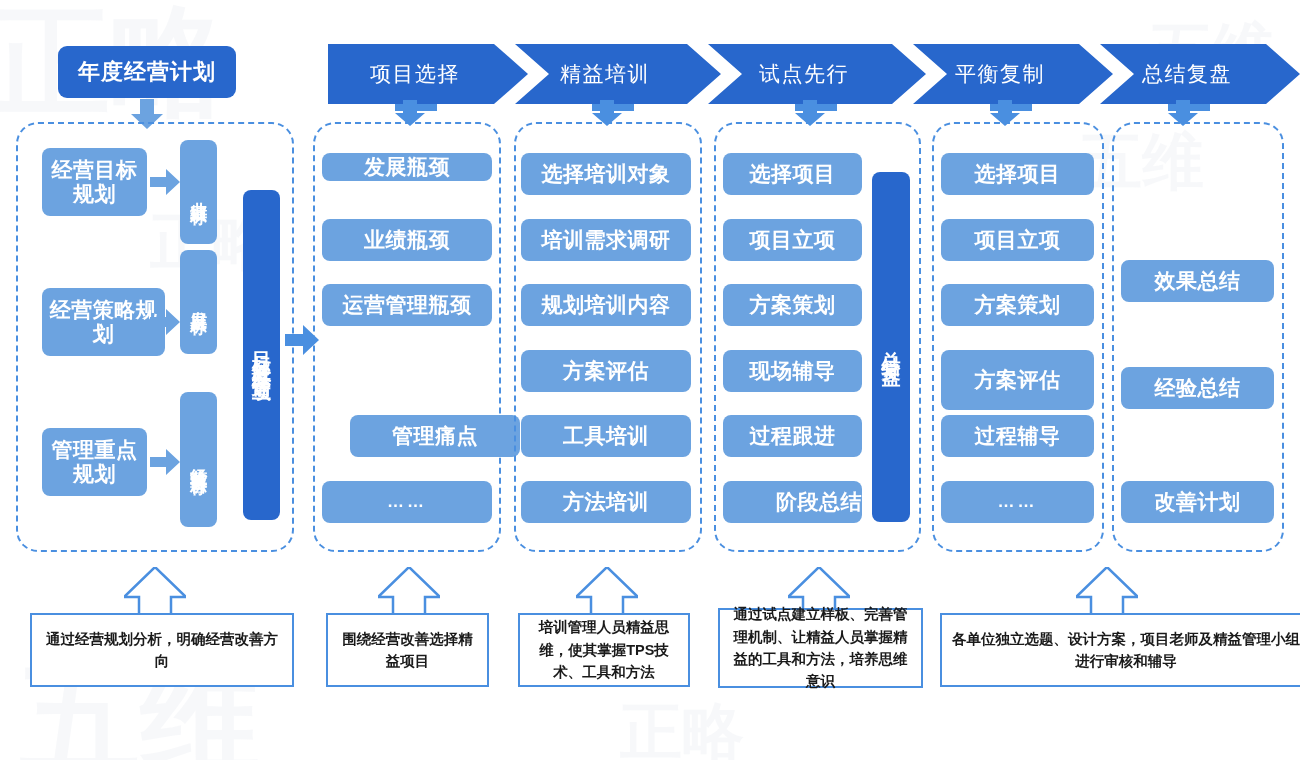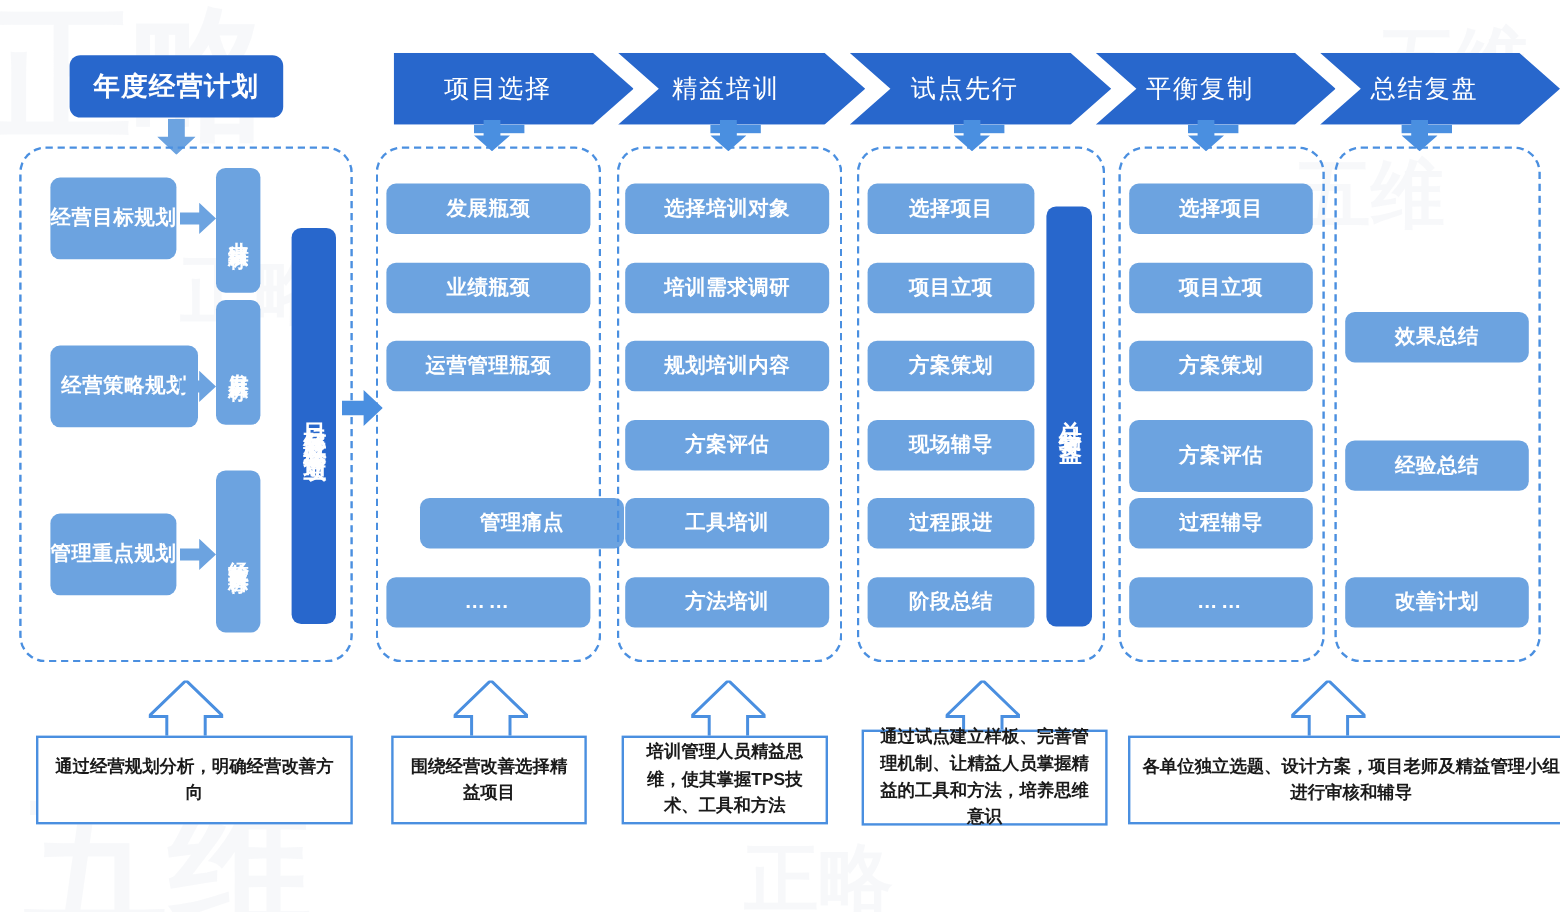--- a/index.html
+++ b/index.html
@@ -54,21 +54,21 @@
     position: absolute; width: 30px; height: 26px; top: 100px;
   }
 
   
   .pill {
     position: absolute; background: #6ca3e0; border-radius: 8px;
     display: flex; align-items: center; justify-content: center;
     color: #fff; font-weight: 700; letter-spacing: .5px;
     text-align: center; line-height: 1.15;
   }
-  .pill.h { font-size: 17px; }
+  .pill.h { font-size: 21px; }
   .pill.dots { font-size: 17px; letter-spacing: 3px; }
 
   
   .pill.vert {
     writing-mode: vertical-rl; text-orientation: upright;
     letter-spacing: 2px; font-size: 17px;
   }
   
   .bar-vert {
     position: absolute; background: #2867cc; border-radius: 8px;
@@ -174,21 +174,21 @@
 
   <svg class="conn-arrow" style="left:285px; top:325px;" viewBox="0 0 34 30">
     <polygon points="0,9 18,9 18,0 34,15 18,30 18,21 0,21" fill="#4a8fe0"></polygon>
   </svg>
 
   <svg class="col-down" style="left:395px;" viewBox="0 0 30 26">
     <polygon points="8,0 22,0 22,13 30,13 15,26 0,13 8,13" fill="#4a8fe0"></polygon>
   </svg>
   <div class="col-box" style="left:313px; width:188px; height:430px;"></div>
 
-  <div class="pill h" style="left:322px; top:153px; width:170px; height:42px;text-align:right;">
+  <div class="pill h" style="left:322px; top:153px; width:170px; height:28px;text-align:right;">
     <span>发展瓶颈</span>
     </div>
   <div class="pill h" style="left:322px; top:219px; width:170px; height:42px;">
     <span>业绩瓶颈</span>
     </div>
   <div class="pill h" style="left:322px; top:284px; width:170px; height:42px;">
     <span>运营管理瓶颈</span>
     </div>
   <div class="pill h" style="left:322px; top:415px; width:170px; height:42px;margin-left:28px;">
     <span>管理痛点</span>
@@ -234,21 +234,21 @@
     </div>
   <div class="pill h" style="left:723px; top:284px; width:139px; height:42px;">
     <span>方案策划</span>
     </div>
   <div class="pill h" style="left:723px; top:350px; width:139px; height:42px;">
     <span>现场辅导</span>
     </div>
   <div class="pill h" style="left:723px; top:415px; width:139px; height:42px;">
     <span>过程跟进</span>
     </div>
-  <div class="pill h" style="left:723px; top:481px; width:139px; height:42px;">
+  <div class="pill h" style="left:723px; top:481px; width:139px; height:42px;justify-content:flex-end;">
     <span>阶段总结</span>
     </div>
 
   <div class="bar-vert" style="left:872px; top:172px; width:38px; height:350px; letter-spacing:6px;">
     <span>总结复盘</span>
   </div>
 
   <svg class="col-down" style="left:990px;" viewBox="0 0 30 26">
     <polygon points="8,0 22,0 22,13 30,13 15,26 0,13 8,13" fill="#4a8fe0"></polygon>
   </svg>

